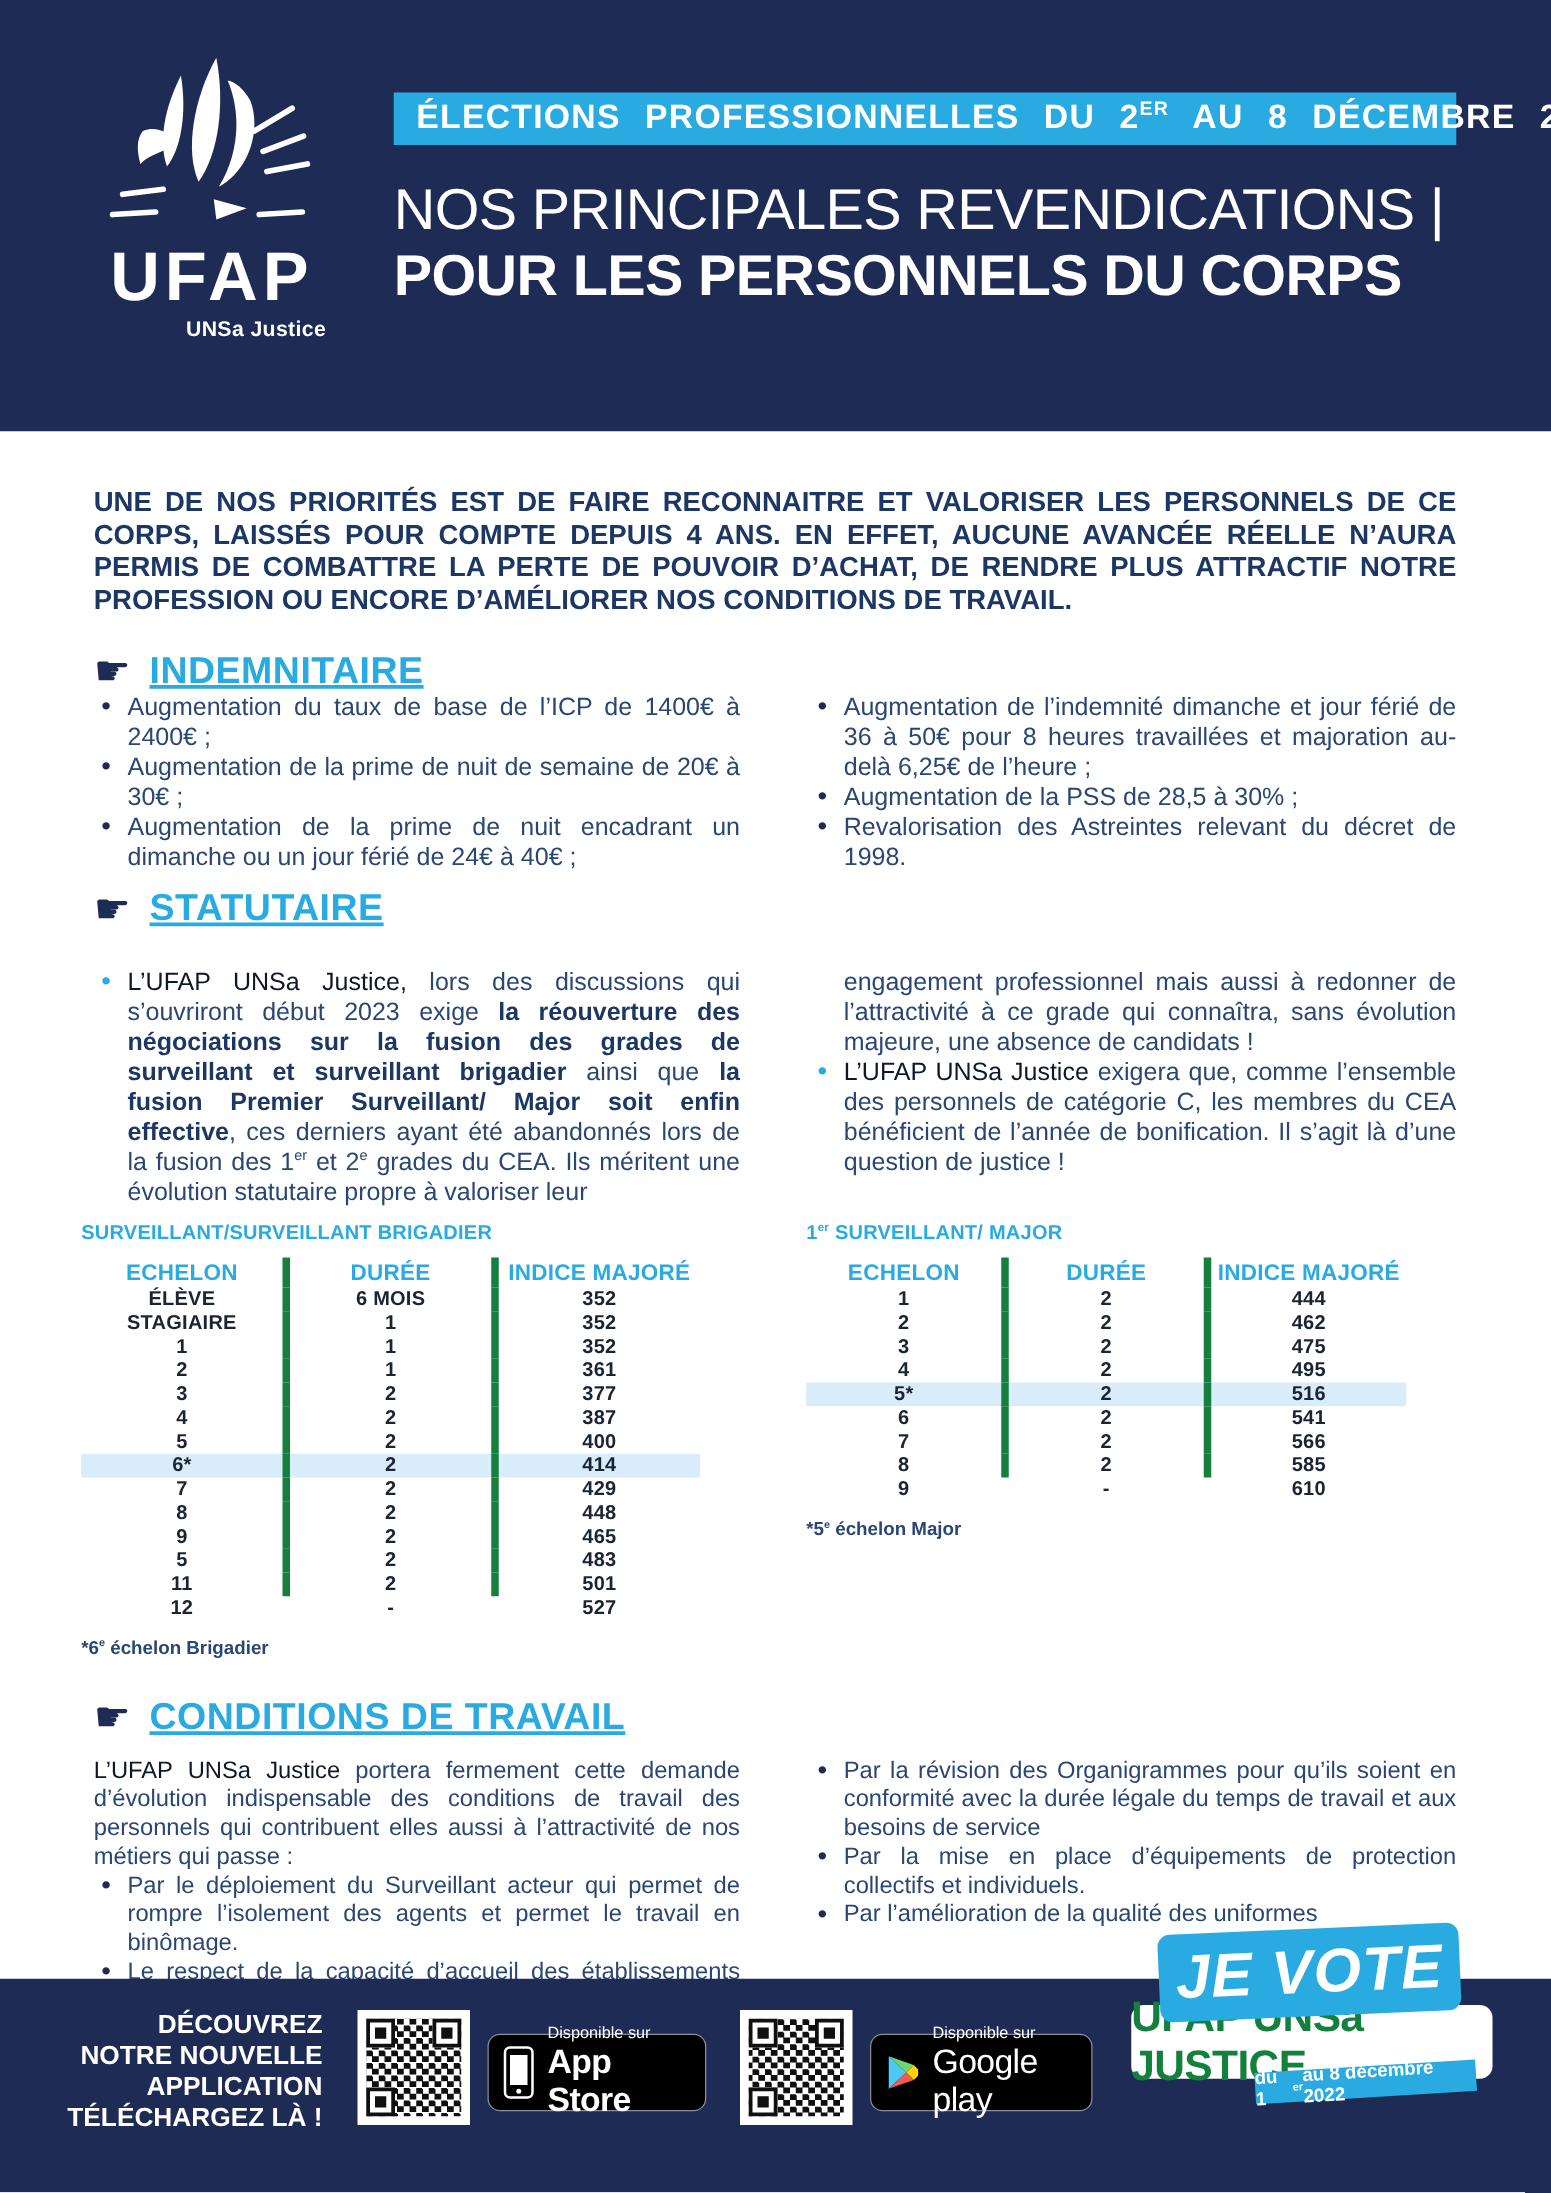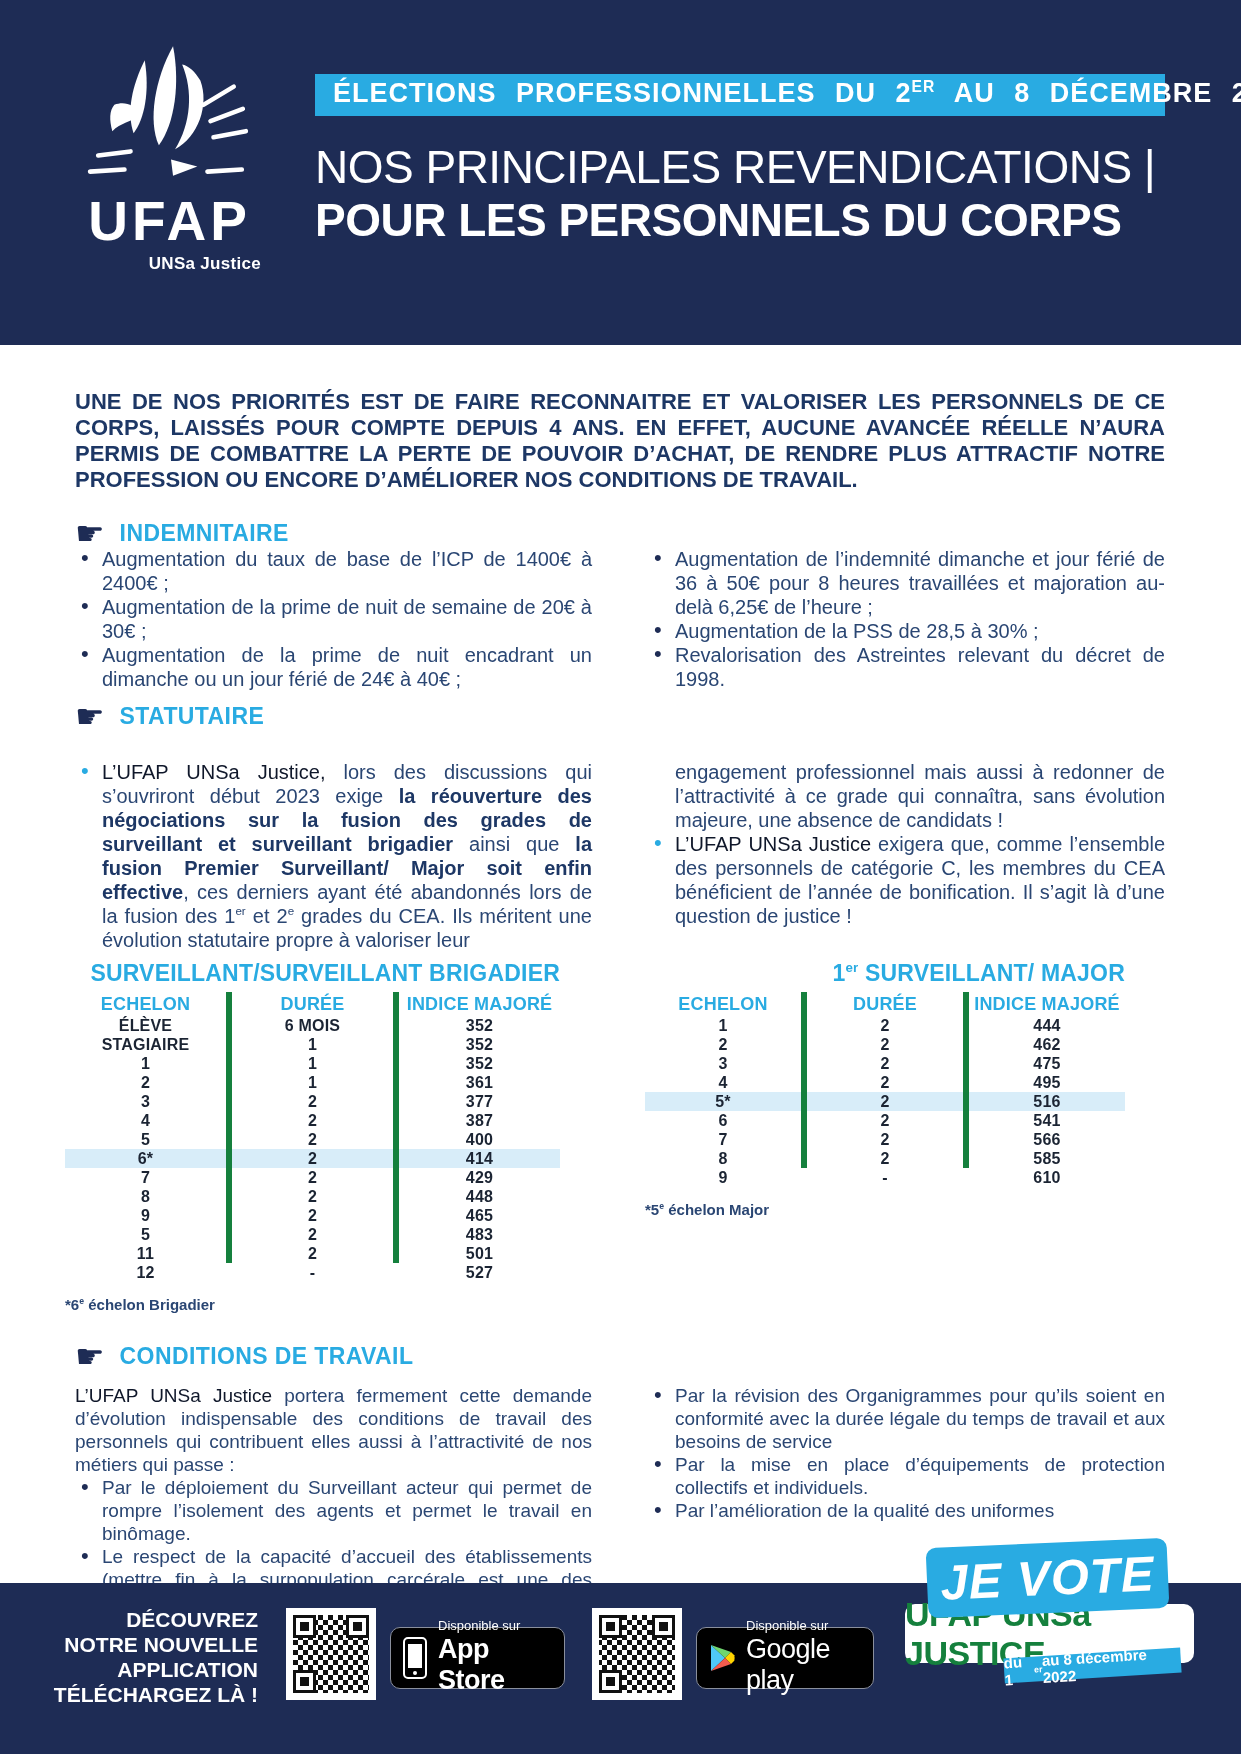--- a/index.html
+++ b/index.html
@@ -22,40 +22,40 @@
   sup { font-size:58%; vertical-align:super; line-height:0; }
 
   
   main { position:relative; padding:0 76px 0 75px; color:#2a4673; }
   .intro { margin-top:44px; font-size:22px; line-height:26px; font-weight:700; color:#1d3765; text-align:justify; }
   .sec-head { display:flex; align-items:center; gap:15px; }
   .sec-head.h1 { margin-top:27px; }
   .sec-head.h2 { margin-top:12px; }
   .sec-head.h3 { margin-top:30px; }
   .hand { color:#1e2c55; font-size:33px; line-height:26px; font-family:"DejaVu Sans",sans-serif; }
-  .sec-title { color:#29abe2; font-size:23px; font-weight:700; letter-spacing:0.4px; }
+  .sec-title { color:#29abe2; font-size:30px; font-weight:700; letter-spacing:0.4px;text-decoration:underline; }
   .cols { display:flex; gap:56px; }
   .cols.ind { }
   .cols.stat { margin-top:30px; }
   .cols.cond { margin-top:14px; font-size:19px; line-height:23px; }
   .col { flex:1; min-width:0; font-size:20px; line-height:24px; text-align:justify; }
   .cols.cond .col { font-size:19px; line-height:23px; }
   ul.blist { list-style:none; }
   ul.blist li { position:relative; padding-left:27px; }
   ul.blist li::before { content:"•"; position:absolute; left:6px; top:-1px; color:#1e2c55; font-size:22px; }
   ul.blist.cyanb li::before { color:#29abe2; }
   .cont-par { padding-left:27px; }
   .rt-b { font-weight:700; color:#1d3765; }
   .rt-c { font-weight:400; color:#0f172a; }
 
   
   .tables { display:flex; margin-top:8px; }
   .tblock.tleft { margin-left:-10px; width:495px; }
   .tblock.tright { margin-left:85px; width:480px; }
-  .ttitle { text-align:right; color:#29abe2; font-weight:700; font-size:23px; line-height:26px; letter-spacing:0.2px; }
+  .ttitle { text-align:left; color:#29abe2; font-weight:700; font-size:16px; line-height:26px; letter-spacing:0.2px; }
   .tbl { margin-top:6px; }
   .trow { display:flex; height:19px; }
   .trow.thead { height:24px; }
   .tcell { flex:1; height:100%; display:flex; align-items:center; justify-content:center;
            font-weight:700; font-size:16px; color:#1b2433; letter-spacing:0.2px; }
   .thead .tcell { color:#29abe2; font-size:18px; }
   .tcell + .tcell { border-left:6px solid #15803d; }
   .trow.last .tcell + .tcell { border-left-color:transparent; }
   .trow.hl { background:#d8edf9; }
   .tnote { margin-top:14px; font-size:15px; color:#2a4673; font-weight:700; }

